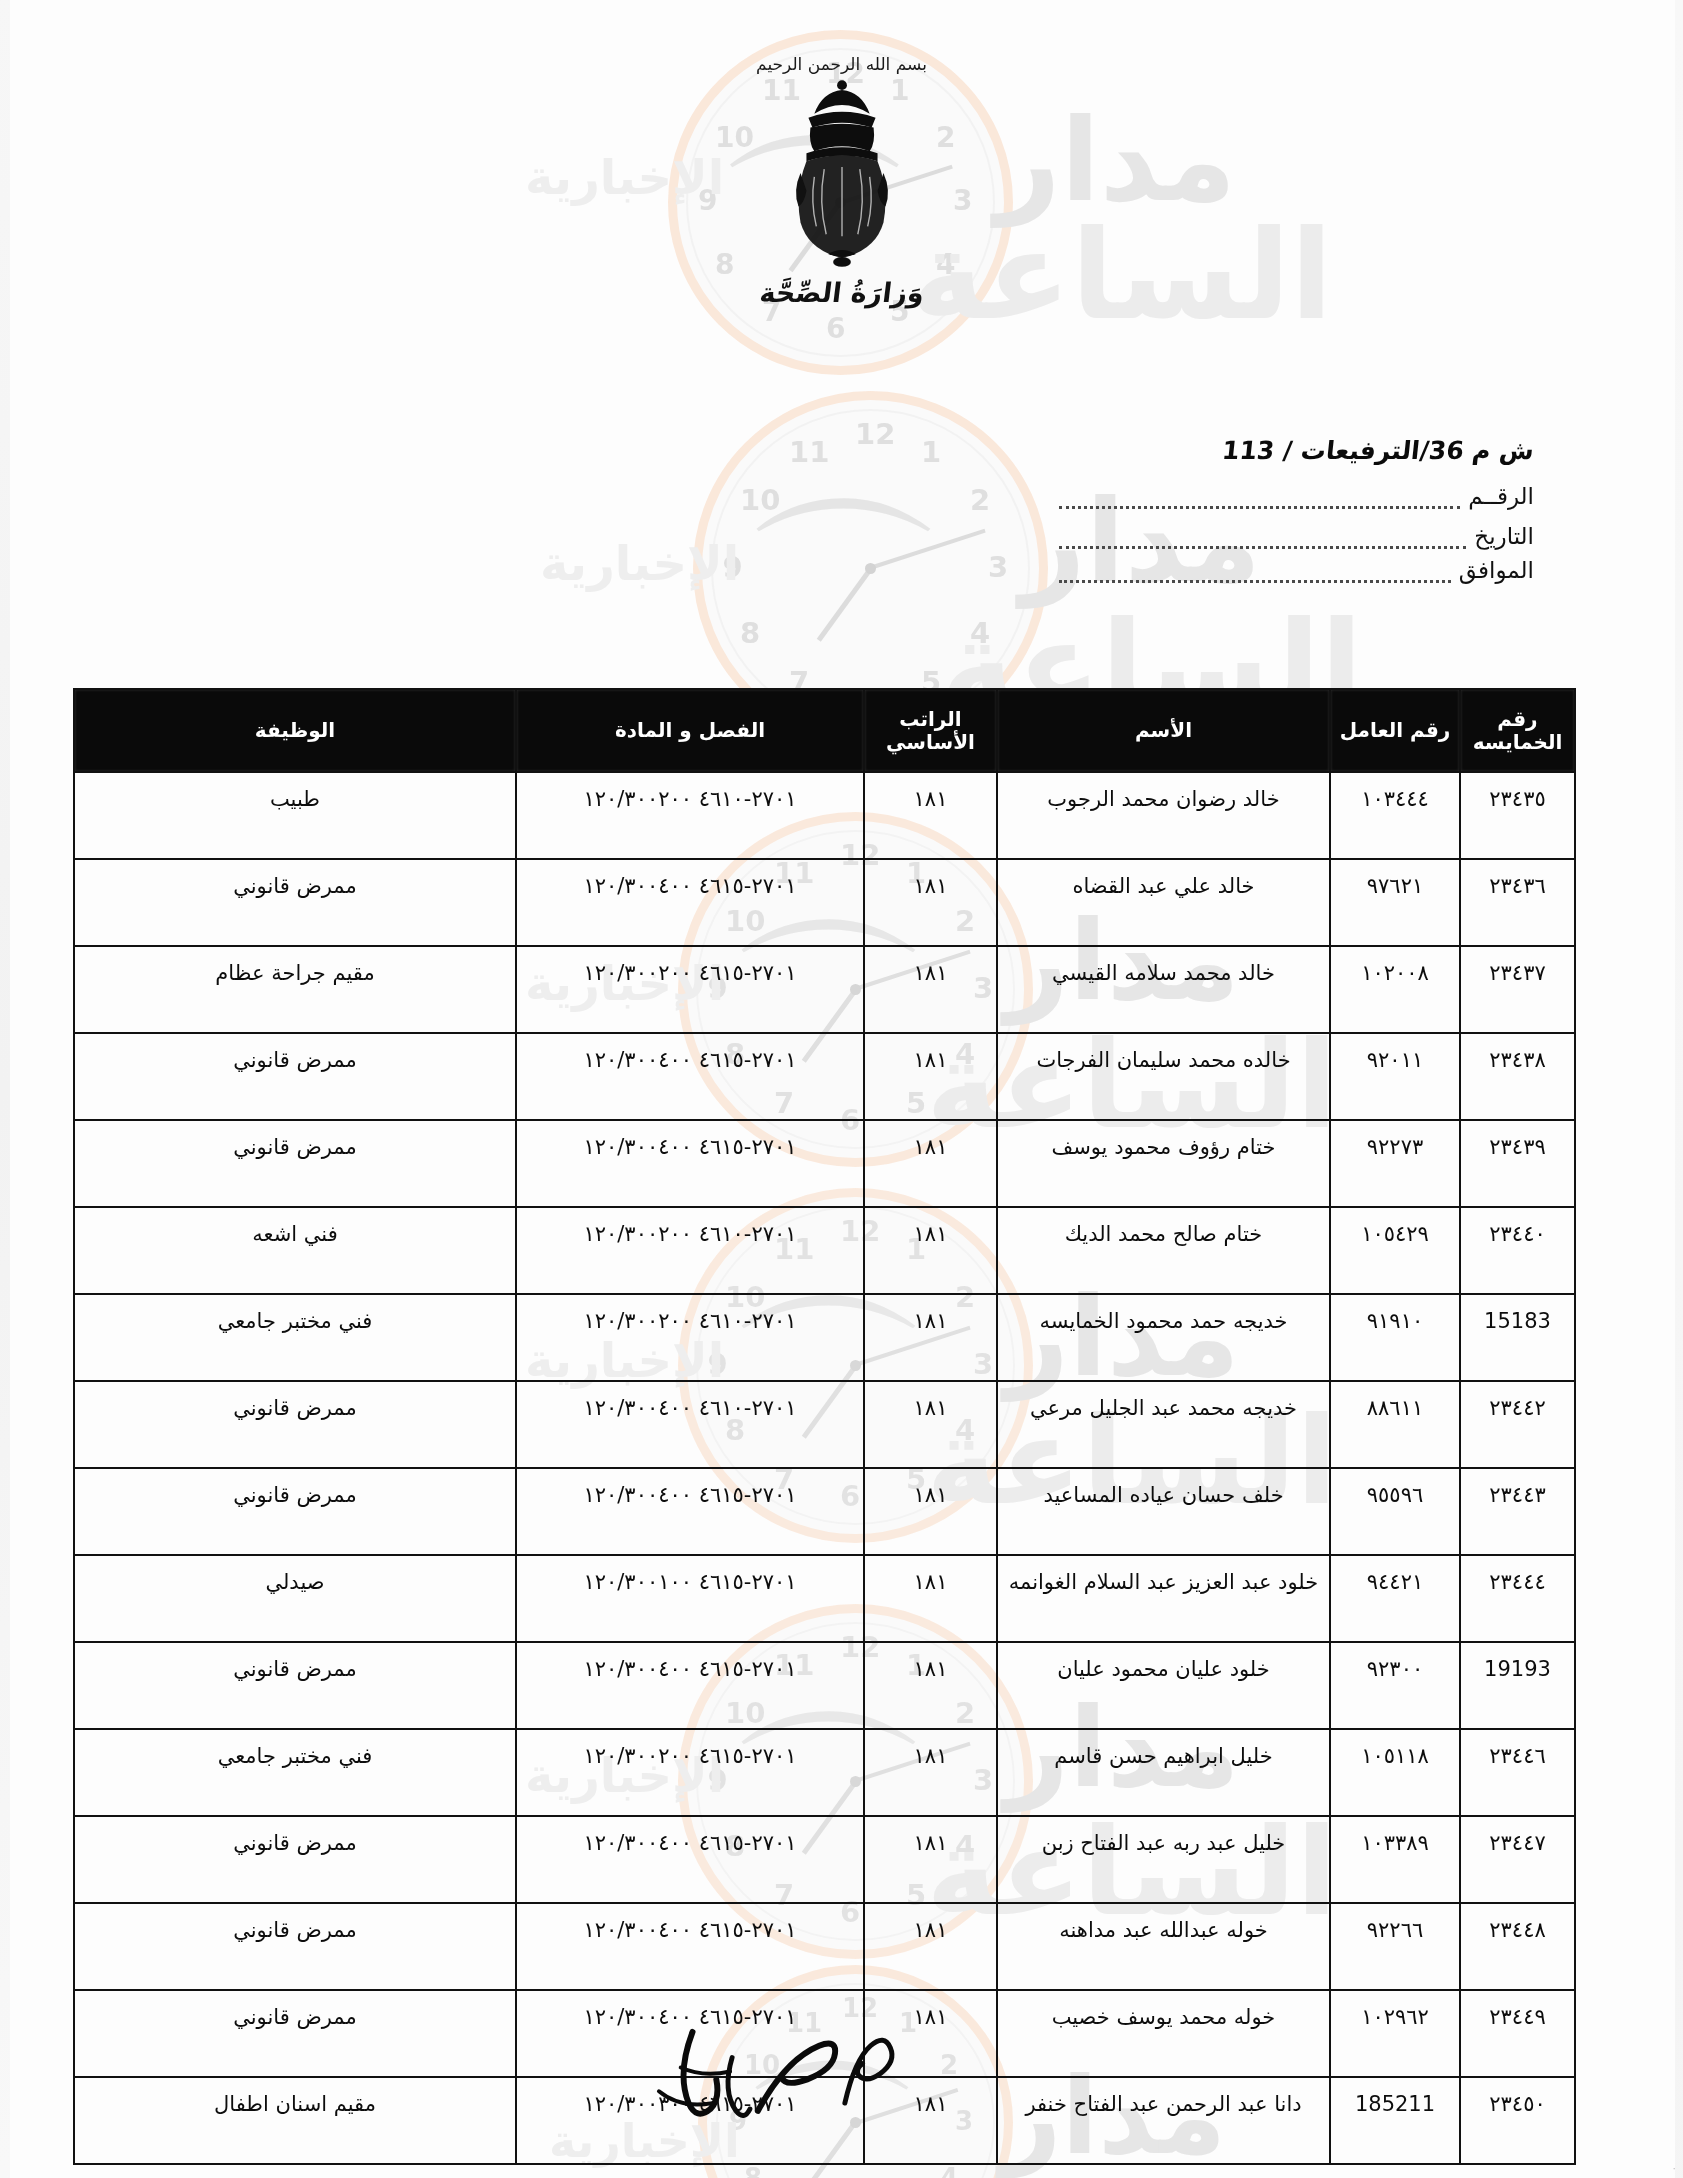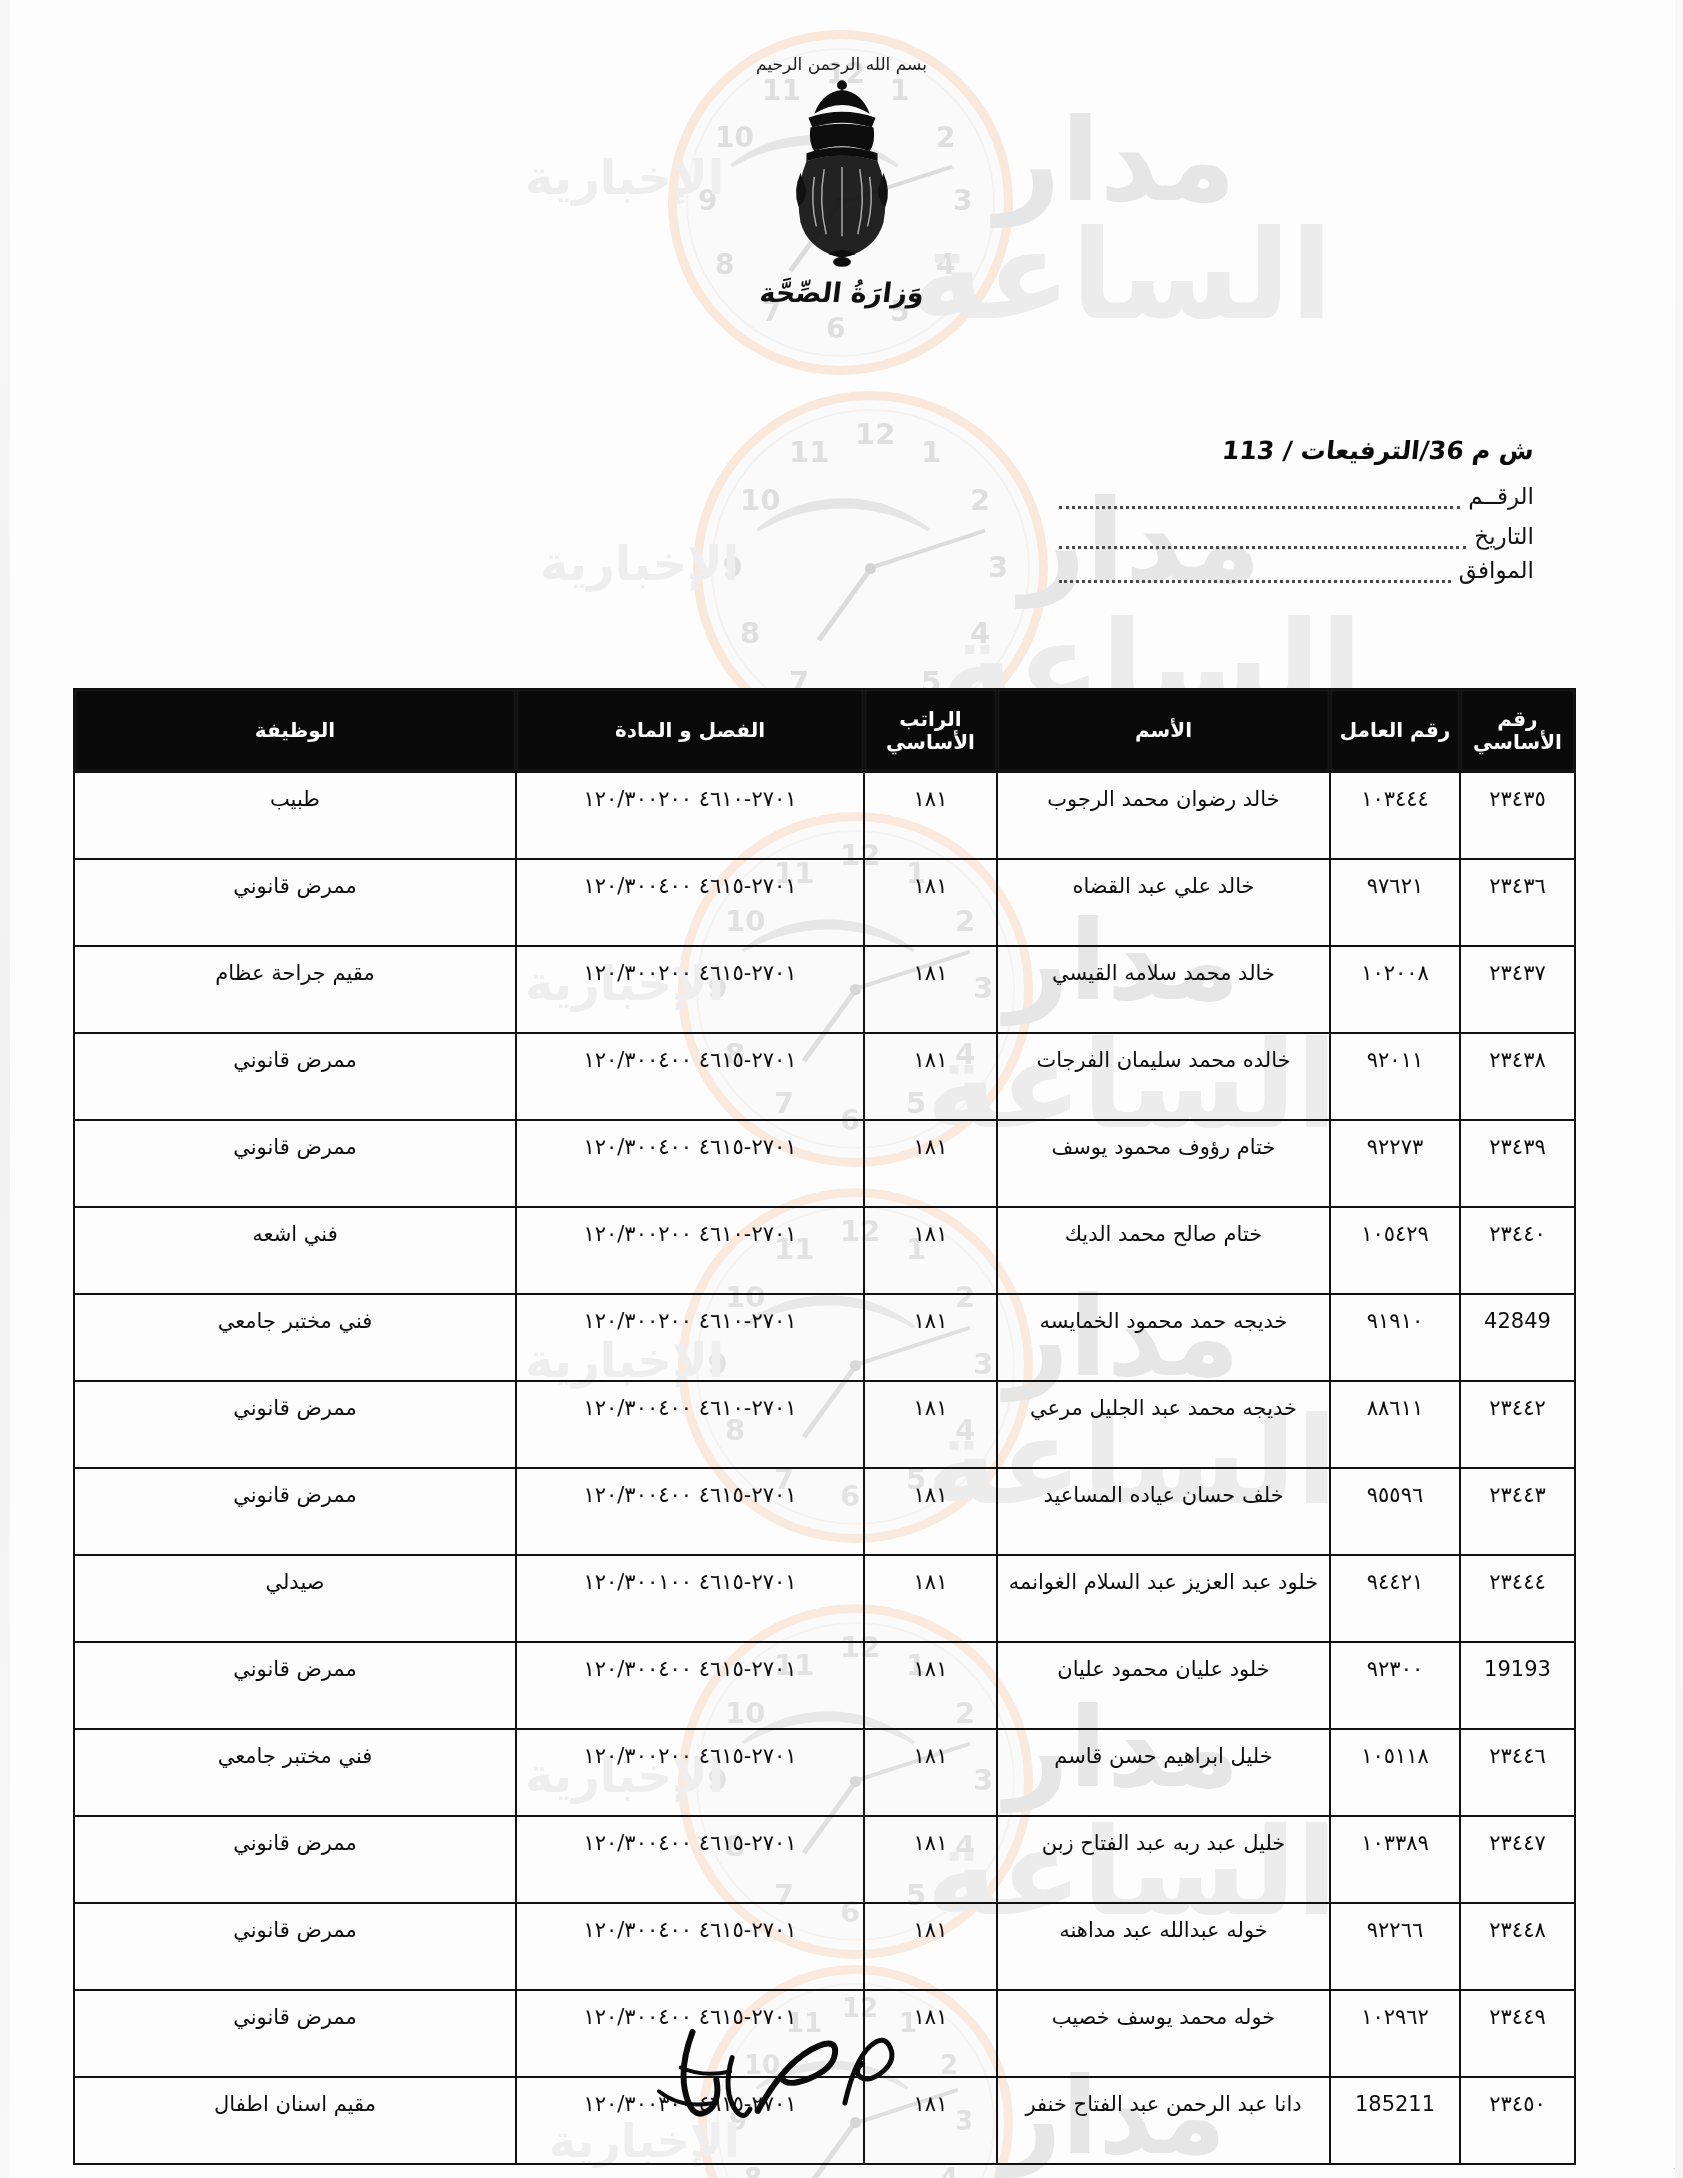--- a/index.html
+++ b/index.html
@@ -288,21 +288,21 @@
     <div class="ref-row" style="margin-top:-6px;">
       <span class="ref-label">الموافق</span>
       <span class="ref-dots"></span>
     </div>
   </div>
 
   <div class="tbl-wrap">
     <table class="main">
       <thead>
         <tr>
-          <th class="c-proc">رقم الأساسي</th>
+          <th class="c-proc">رقم الخمايسه</th>
           <th class="c-emp">رقم العامل</th>
           <th class="c-name">الأسم</th>
           <th class="c-sal">الراتب الأساسي</th>
           <th class="c-chap">الفصل و المادة</th>
           <th class="c-job">الوظيفة</th>
         </tr>
       </thead>
       <tbody id="tbody">
           <tr>
             <td class="c-proc">٢٣٤٣٥</td>
@@ -346,21 +346,21 @@
           </tr>
           <tr>
             <td class="c-proc">٢٣٤٤٠</td>
             <td class="c-emp">١٠٥٤٢٩</td>
             <td class="c-name">ختام صالح محمد الديك</td>
             <td class="c-sal">١٨١</td>
             <td class="c-chap">٢٧٠١-٤٦١٠ ١٢٠/٣٠٠٢٠٠</td>
             <td class="c-job">فني اشعه</td>
           </tr>
           <tr>
-            <td class="c-proc">42849</td>
+            <td class="c-proc">15183</td>
             <td class="c-emp">٩١٩١٠</td>
             <td class="c-name">خديجه حمد محمود الخمايسه</td>
             <td class="c-sal">١٨١</td>
             <td class="c-chap">٢٧٠١-٤٦١٠ ١٢٠/٣٠٠٢٠٠</td>
             <td class="c-job">فني مختبر جامعي</td>
           </tr>
           <tr>
             <td class="c-proc">٢٣٤٤٢</td>
             <td class="c-emp">٨٨٦١١</td>
             <td class="c-name">خديجه محمد عبد الجليل مرعي</td>

